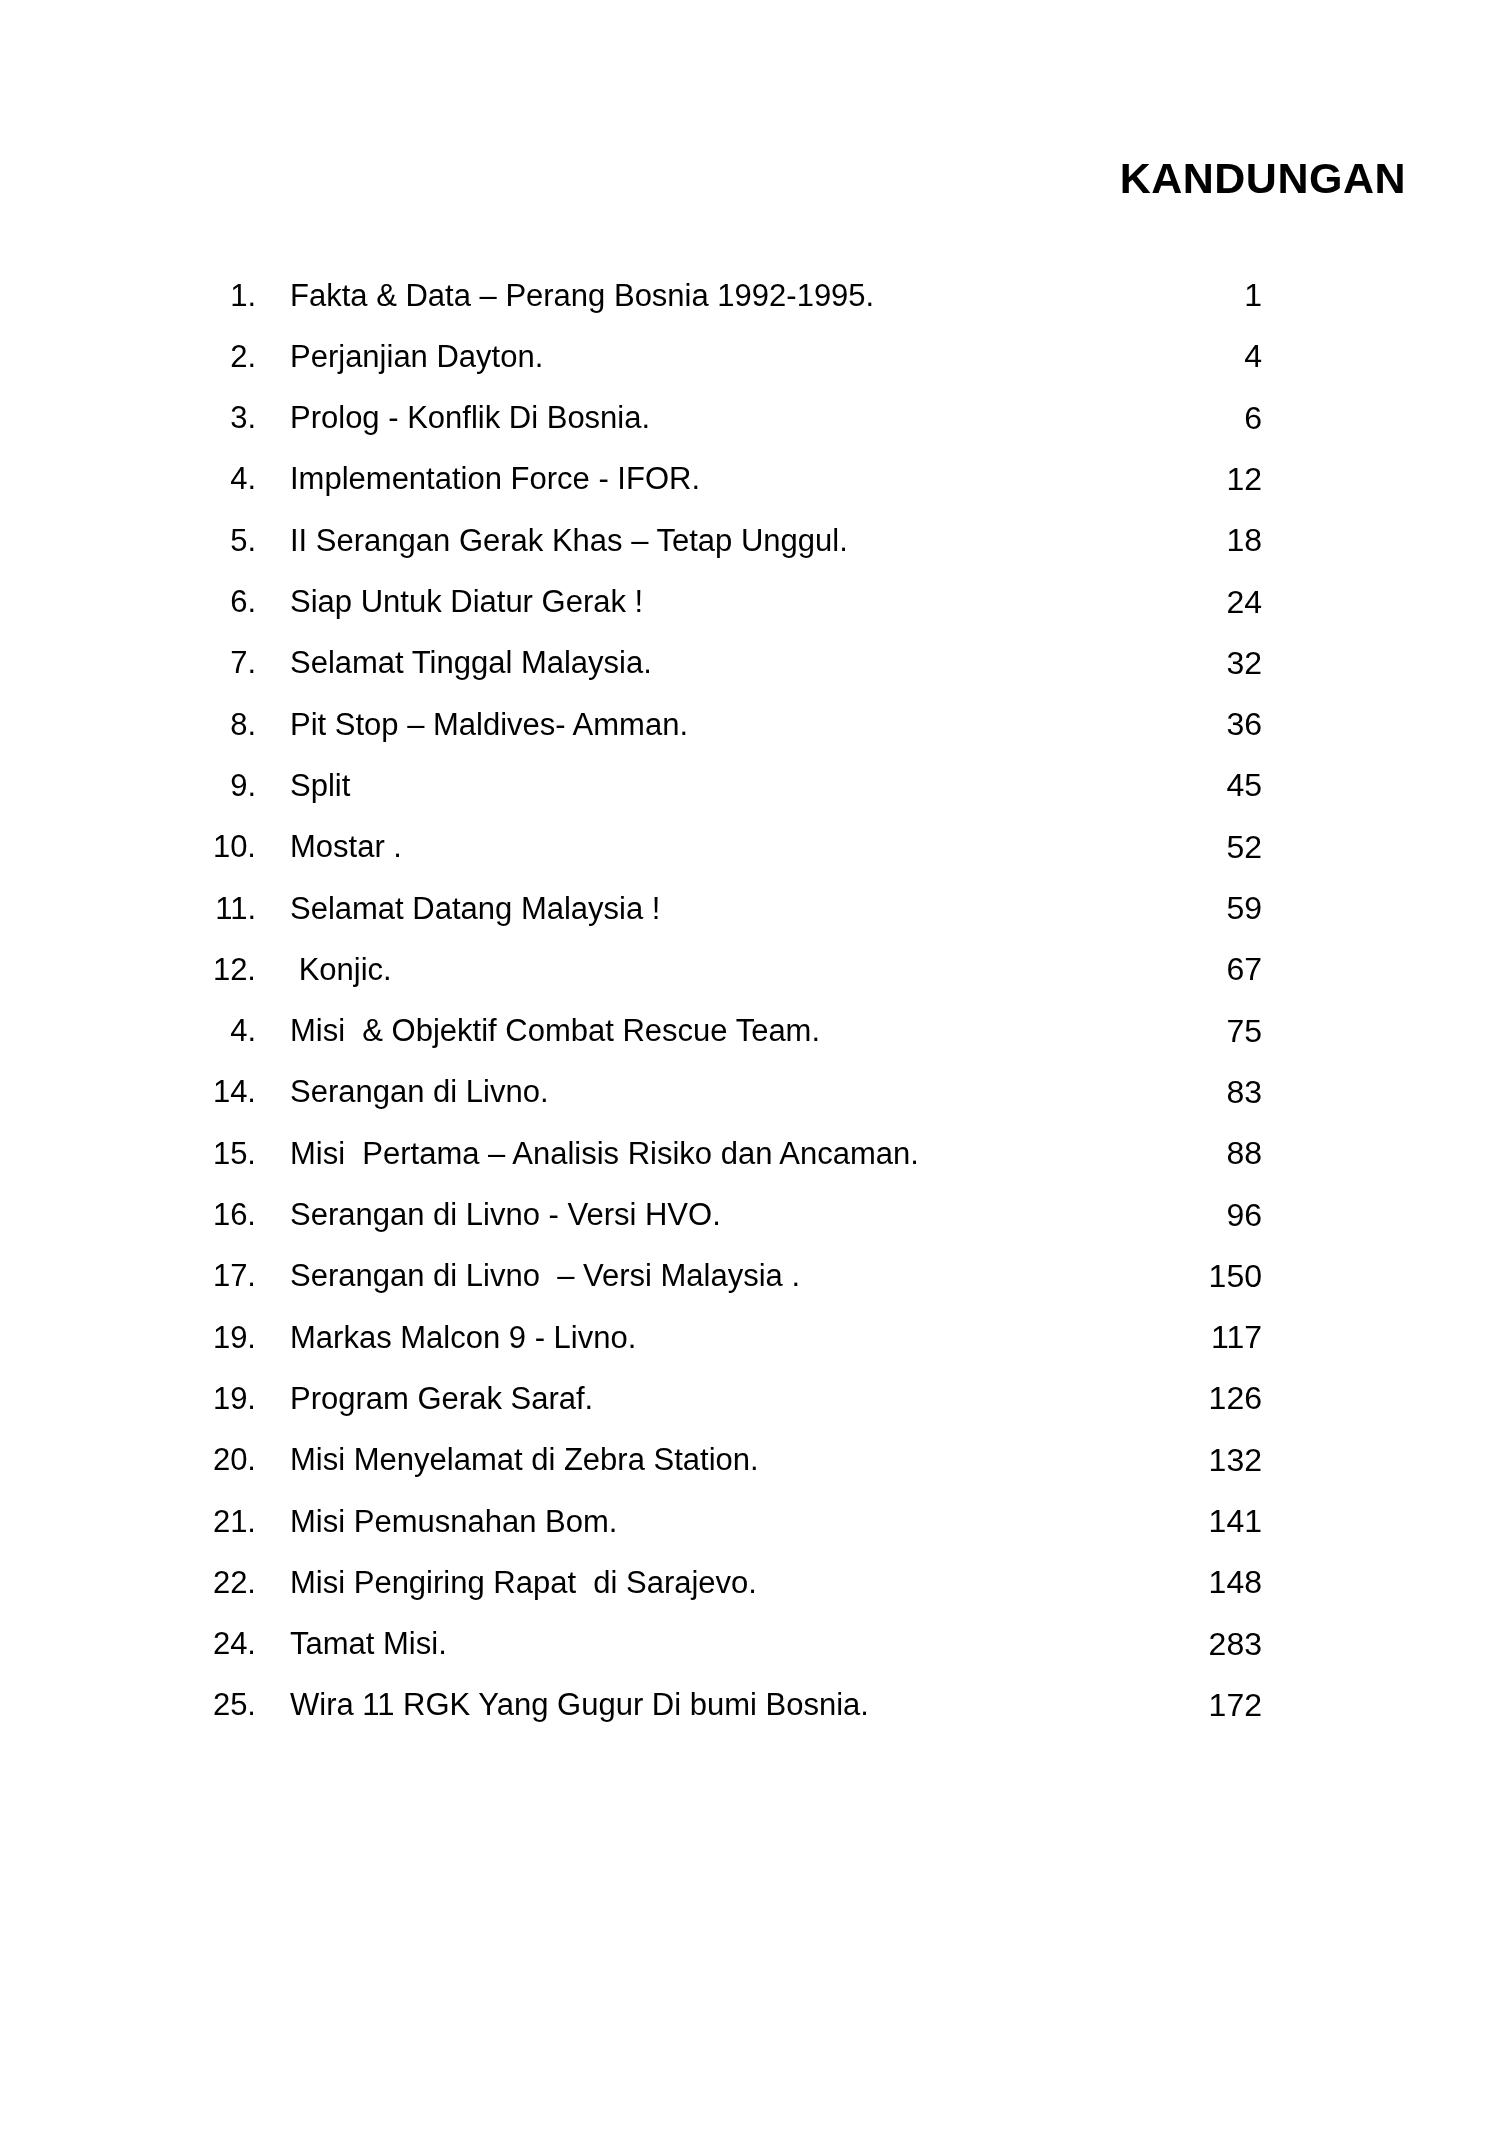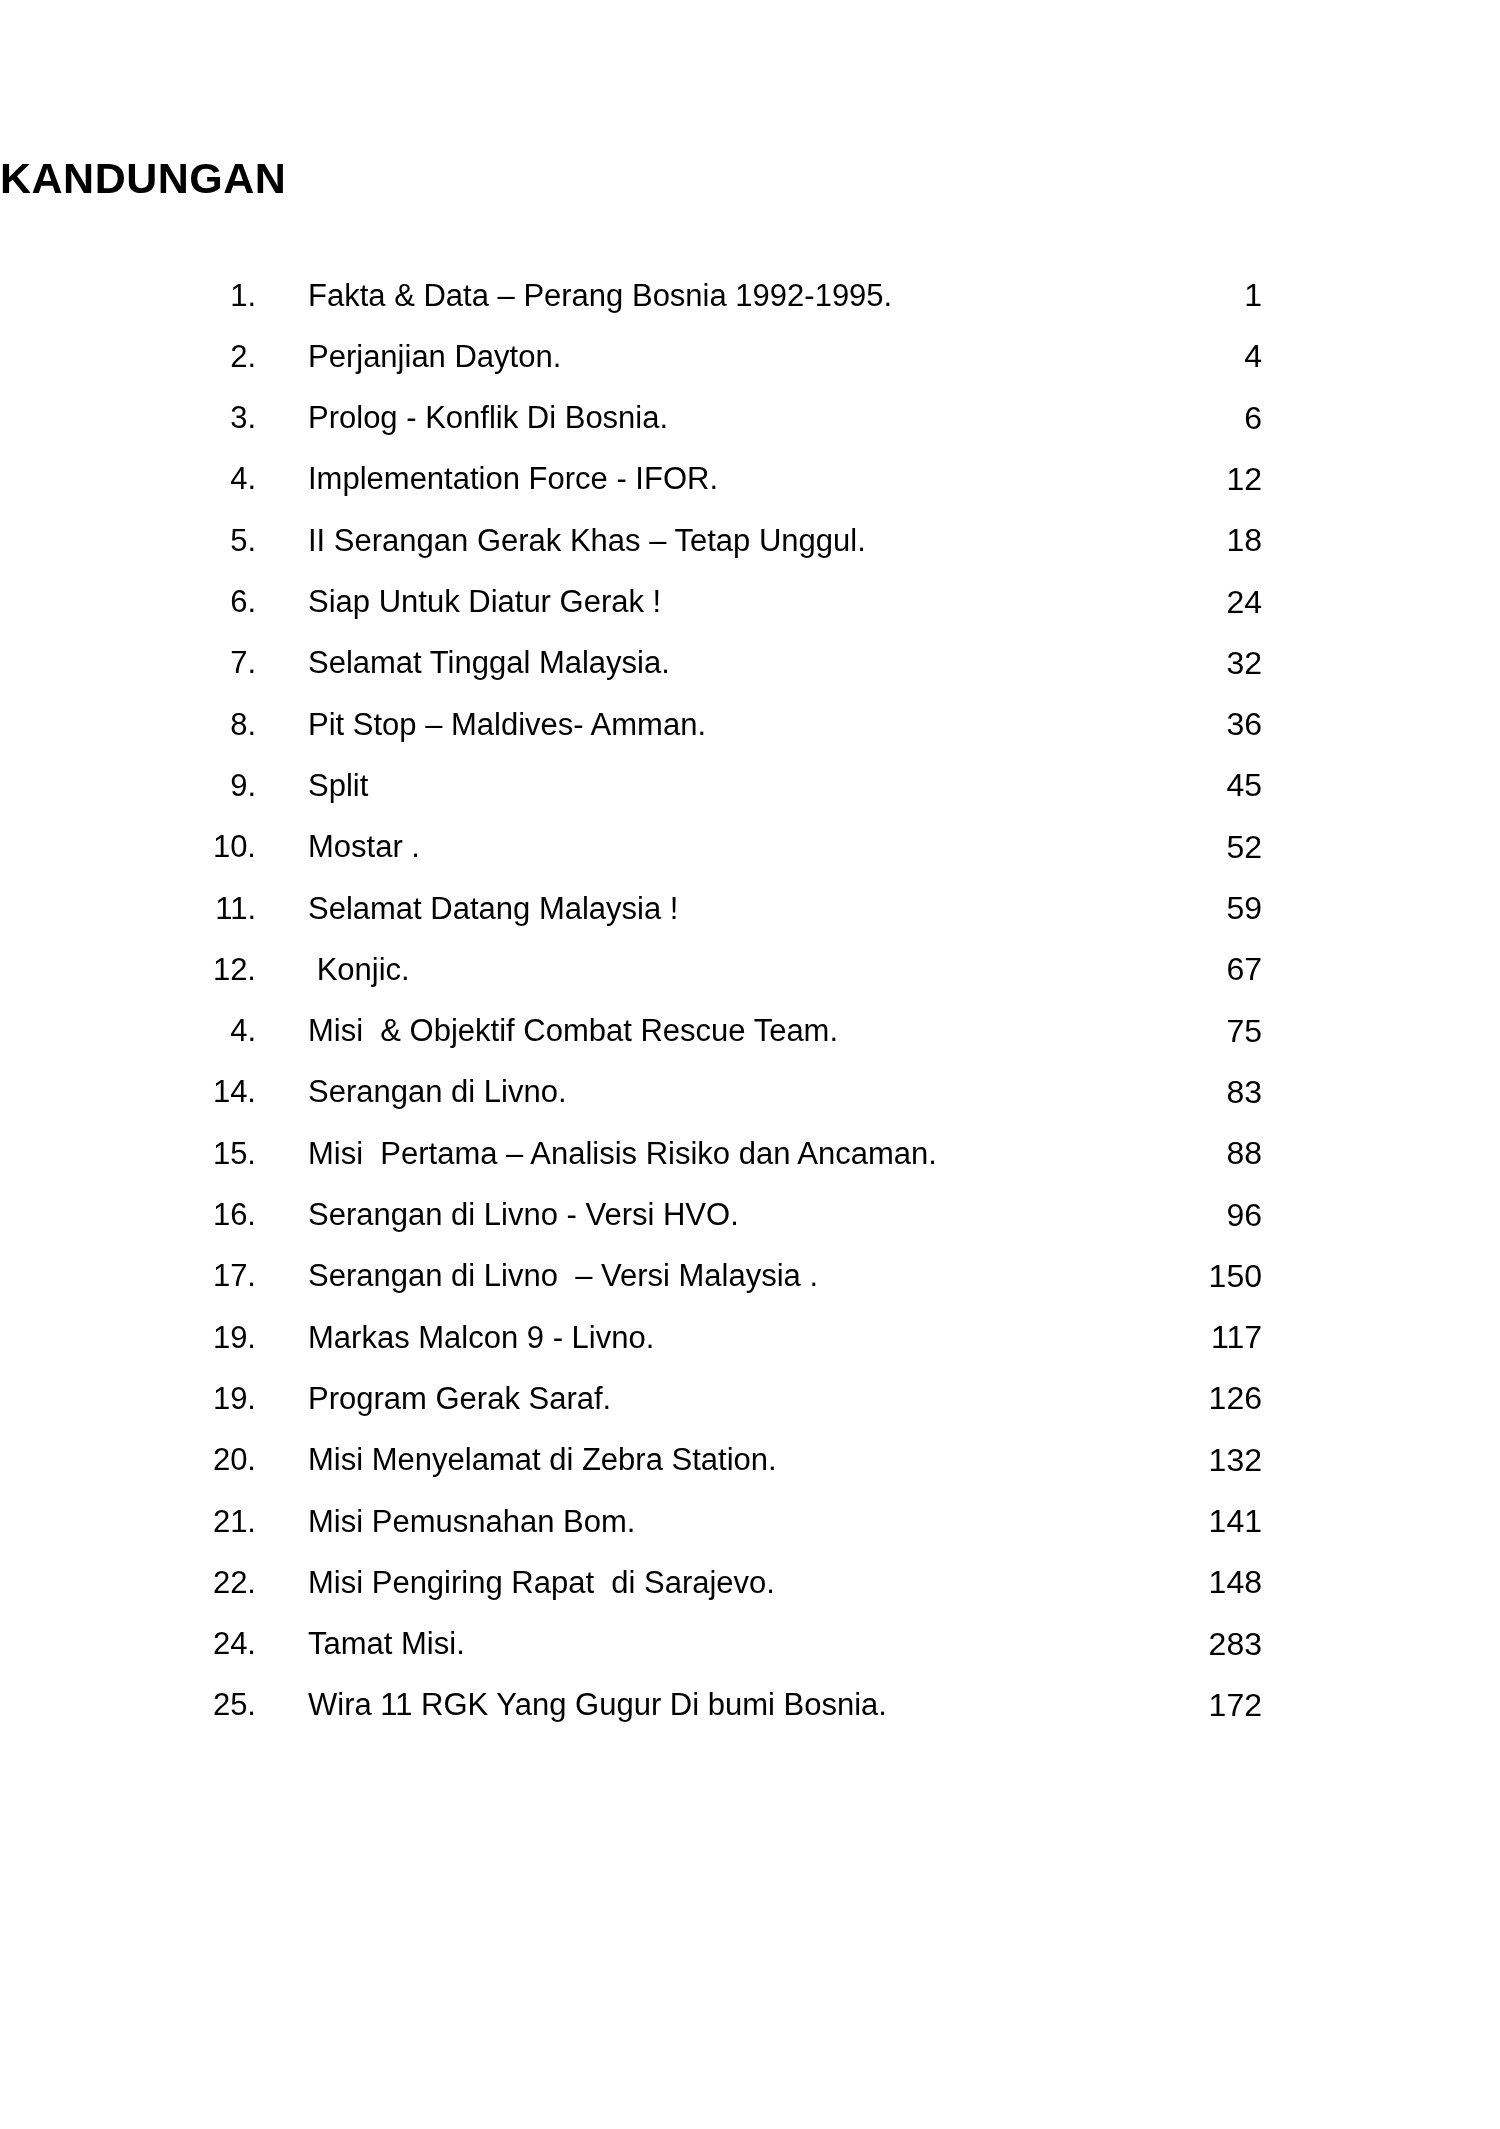--- a/index.html
+++ b/index.html
@@ -14,21 +14,21 @@
     background: #ffffff;
     color: #000000;
     font-family: "Liberation Sans", "DejaVu Sans", sans-serif;
     overflow: hidden;
   }
   .doc-title {
     position: absolute;
     top: 155px;
     left: 0;
     width: 1406px;
-    text-align: left;
+    text-align: right;
     font-size: 43px;
     font-weight: 700;
     letter-spacing: 0.5px;
     line-height: 1.1;
   }
   .toc {
     position: absolute;
     top: 265px;
     left: 0;
     width: 1262px;
@@ -40,21 +40,21 @@
     font-size: 31px;
     line-height: 1.1;
   }
   .num {
     flex: none;
     width: 256px;
     text-align: right;
   }
   .ttl {
     flex: 1;
-    margin-left: 52px;
+    margin-left: 34px;
     white-space: pre-wrap;
     overflow: hidden;
   }
   .pg {
     flex: none;
     min-width: 100px;
     text-align: right;
     font-size: 32px;
   }
 </style>

